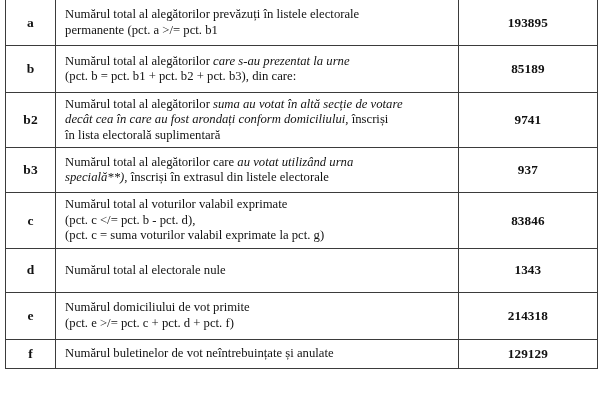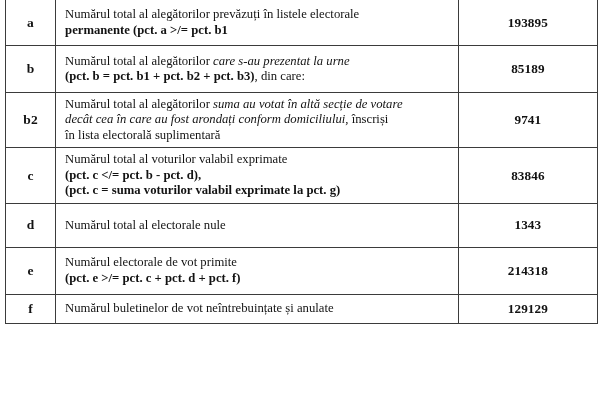--- a/index.html
+++ b/index.html
@@ -54,21 +54,21 @@
   }
   td.cell-value {
     text-align: center;
     font-weight: bold;
     font-size: 13.2px;
     padding: 2px 4px;
     letter-spacing: 0.1px;
     border-radius: 23px;
   }
   .desc-line { display: block; white-space: nowrap; }
-  b.bd { font-weight: bold; }
+  b.bd { font-weight: normal; }
   i.it { font-style: italic; }
 </style>
 </head>
 <body>
 
 <div id="doc">
   <table class="vote-table">
     <colgroup>
       <col class="c-label">
       <col class="c-desc">
@@ -93,40 +93,48 @@
         </tr>
         <tr style="height: 55px;">
           <td class="cell-label">b2</td>
           <td class="cell-desc">
             <span class="desc-line"><span>Numărul total al alegătorilor </span><i class="it">suma au votat în altă secție de votare</i></span>
             <span class="desc-line"><i class="it">decât cea în care au fost arondați conform domiciliului</i><span>, înscriși</span></span>
             <span class="desc-line"><span>în lista electorală suplimentară</span></span>
           </td>
           <td class="cell-value">9741</td>
         </tr>
+        <tr style="height: 45px;">
+          <td class="cell-label">b3</td>
+          <td class="cell-desc">
+            <span class="desc-line"><span>Numărul total al alegătorilor care </span><i class="it">au votat utilizând urna</i></span>
+            <span class="desc-line"><i class="it">specială**)</i><span>, înscriși în extrasul din listele electorale</span></span>
+          </td>
+          <td class="cell-value">937</td>
+        </tr>
         <tr style="height: 48px;">
           <td class="cell-label">c</td>
           <td class="cell-desc">
             <span class="desc-line"><span>Numărul total al voturilor valabil exprimate</span></span>
             <span class="desc-line"><b class="bd">(pct. c &lt;/= pct. b - pct. d),</b></span>
             <span class="desc-line"><b class="bd">(pct. c = suma voturilor valabil exprimate la pct. g)</b></span>
           </td>
           <td class="cell-value">83846</td>
         </tr>
         <tr style="height: 44px;">
           <td class="cell-label">d</td>
           <td class="cell-desc">
             <span class="desc-line"><span>Numărul total al electorale nule</span></span>
           </td>
           <td class="cell-value">1343</td>
         </tr>
         <tr style="height: 47px;">
           <td class="cell-label">e</td>
           <td class="cell-desc">
-            <span class="desc-line"><span>Numărul electorale de vot primite</span></span>
+            <span class="desc-line"><span>Numărul domiciliului de vot primite</span></span>
             <span class="desc-line"><b class="bd">(pct. e &gt;/= pct. c + pct. d + pct. f)</b></span>
           </td>
           <td class="cell-value">214318</td>
         </tr>
         <tr style="height: 29px;">
           <td class="cell-label">f</td>
           <td class="cell-desc">
             <span class="desc-line"><span>Numărul buletinelor de vot neîntrebuințate și anulate</span></span>
           </td>
           <td class="cell-value">129129</td>

